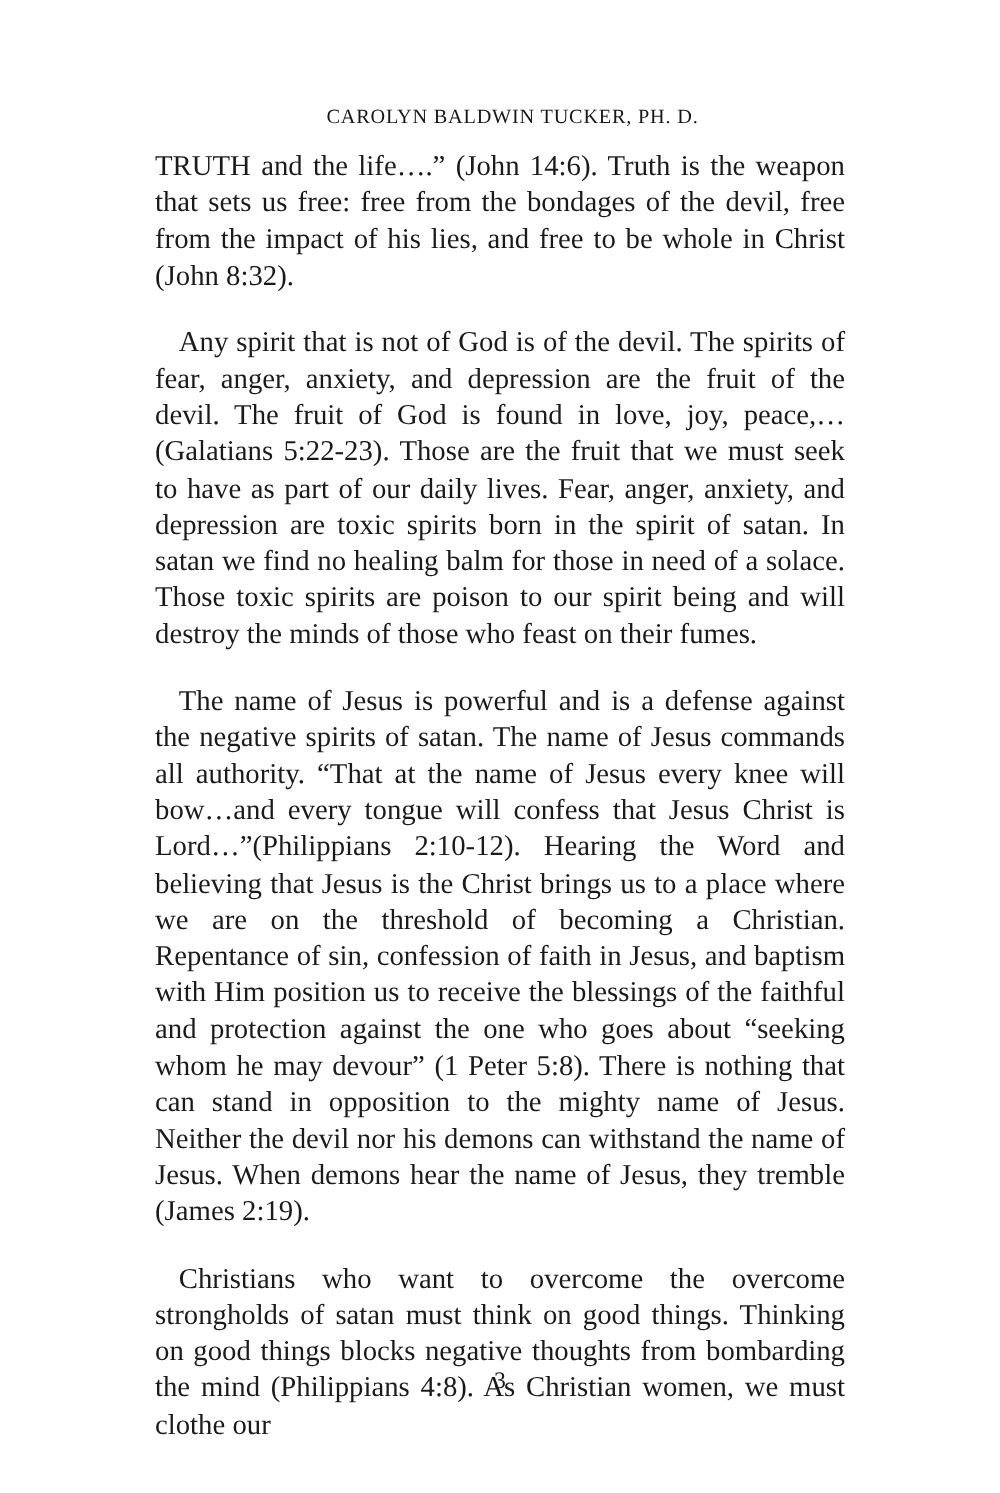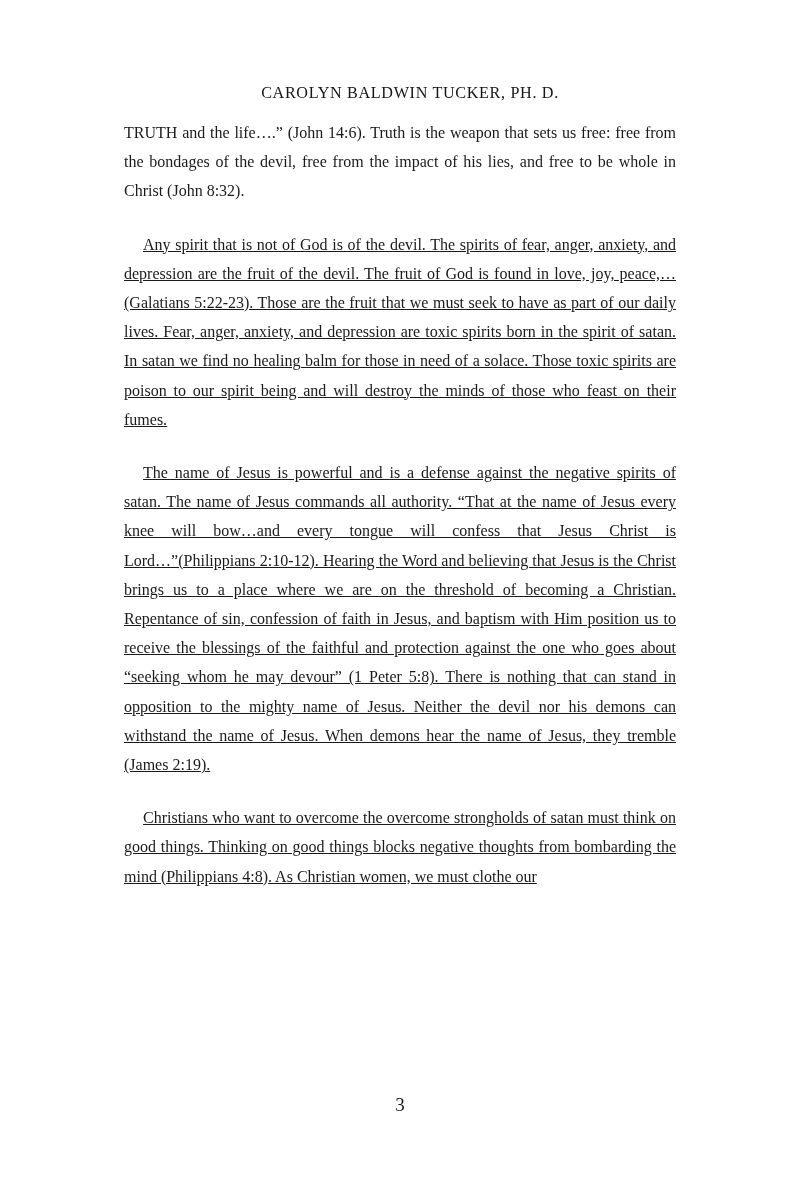--- a/index.html
+++ b/index.html
@@ -36,32 +36,31 @@
   
   .text-block {
     position: absolute;
     top: 118px;
     left: 124px;
     width: 552px;
   }
 
   .para {
     margin: 0;
-    font-size: 16px;
+    font-size: 23px;
     line-height: 29.2px;
     text-align: justify;
     text-justify: inter-word;
     text-indent: 0;
     hyphens: manual;
     color: #1a1a1a;
   }
 
   .para + .para {
     margin-top: 24px;
-    text-decoration: underline;
   }
 
   .para.indent {
     text-indent: 19px;
   }
 
   
   .folio {
     position: absolute;
     top: 1094px;

